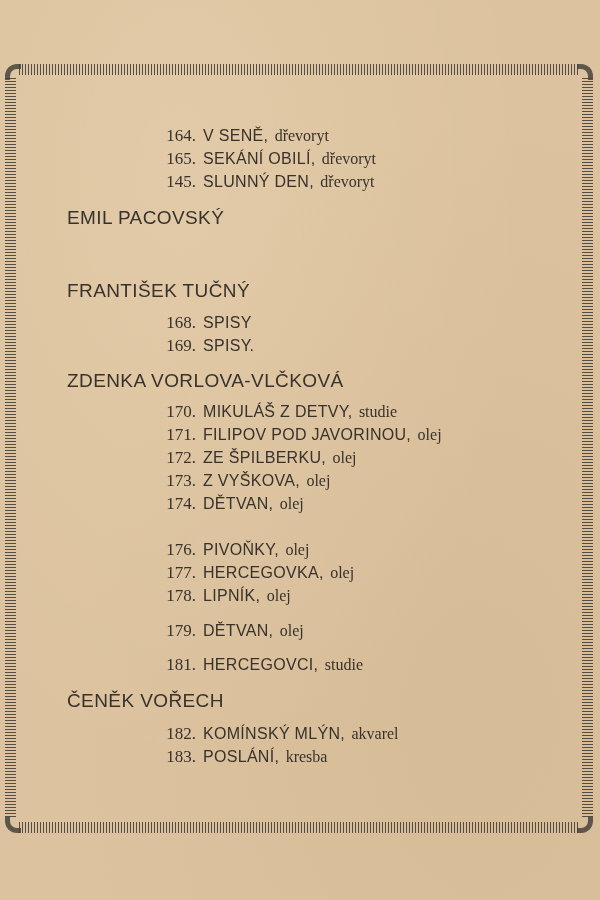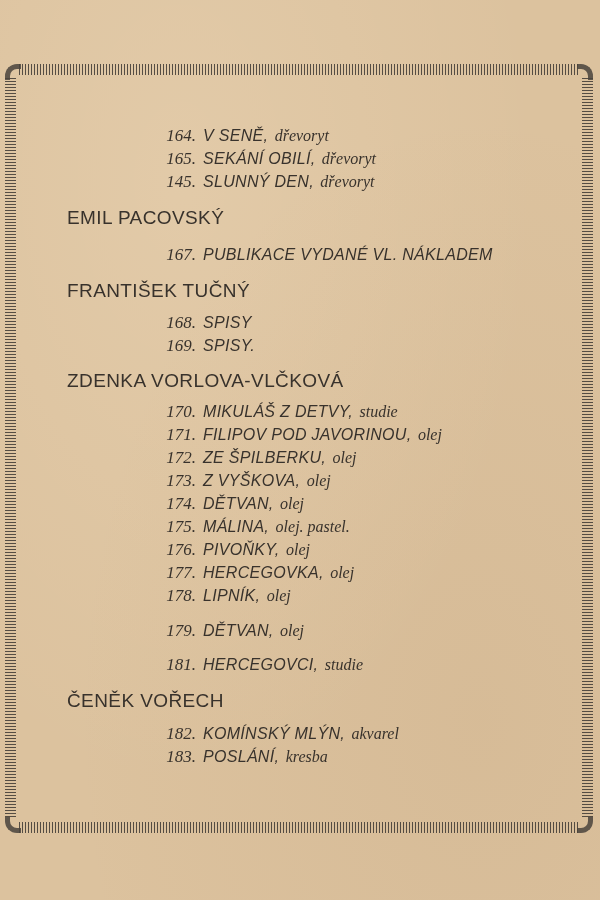--- a/index.html
+++ b/index.html
@@ -54,21 +54,20 @@
     font-family:"Liberation Sans", sans-serif;
     color:#38322c;
     white-space:nowrap;
   }
   .item {
     position:absolute; left:150px;
     font-size:16px;
     white-space:nowrap;
     font-family:"Liberation Sans", sans-serif;
     color:#38322c;
-    font-style:italic;
   }
   .item .num {
     display:inline-block; width:46px; text-align:right;
     font-family:"Liberation Serif", serif; font-size:17px;
     margin-right:7px;
   }
   .item .title { letter-spacing:0.3px; }
   .item .medium {
     font-family:"Liberation Serif", serif; font-size:16px;
     margin-left:2px;
@@ -96,23 +95,20 @@
     <span class="num">164.</span><span class="title">V SENĚ,</span> <span class="medium">dřevoryt</span>
   </div>
   <div class="item" style="top:149px">
     <span class="num">165.</span><span class="title">SEKÁNÍ OBILÍ,</span> <span class="medium">dřevoryt</span>
   </div>
   <div class="item" style="top:172px">
     <span class="num">145.</span><span class="title">SLUNNÝ DEN,</span> <span class="medium">dřevoryt</span>
   </div>
 
   <div class="artist" style="top:207px">EMIL PACOVSKÝ</div>
-  <div class="item" style="top:245px">
-    <span class="num">167.</span><span class="title">PUBLIKACE VYDANÉ VL. NÁKLADEM</span>
-  </div>
 
   <div class="artist" style="top:280px">FRANTIŠEK TUČNÝ</div>
   <div class="item" style="top:313px">
     <span class="num">168.</span><span class="title">SPISY</span>
   </div>
   <div class="item" style="top:336px">
     <span class="num">169.</span><span class="title">SPISY.</span>
   </div>
 
   <div class="artist" style="top:370px">ZDENKA VORLOVA-VLČKOVÁ</div>
@@ -123,23 +119,20 @@
     <span class="num">171.</span><span class="title">FILIPOV POD JAVORINOU,</span> <span class="medium">olej</span>
   </div>
   <div class="item" style="top:448px">
     <span class="num">172.</span><span class="title">ZE ŠPILBERKU,</span> <span class="medium">olej</span>
   </div>
   <div class="item" style="top:471px">
     <span class="num">173.</span><span class="title">Z VYŠKOVA,</span> <span class="medium">olej</span>
   </div>
   <div class="item" style="top:494px">
     <span class="num">174.</span><span class="title">DĚTVAN,</span> <span class="medium">olej</span>
-  </div>
-  <div class="item" style="top:517px">
-    <span class="num">175.</span><span class="title">MÁLINA,</span> <span class="medium">olej. pastel.</span>
   </div>
   <div class="item" style="top:540px">
     <span class="num">176.</span><span class="title">PIVOŇKY,</span> <span class="medium">olej</span>
   </div>
   <div class="item" style="top:563px">
     <span class="num">177.</span><span class="title">HERCEGOVKA,</span> <span class="medium">olej</span>
   </div>
   <div class="item" style="top:586px">
     <span class="num">178.</span><span class="title">LIPNÍK,</span> <span class="medium">olej</span>
   </div>

